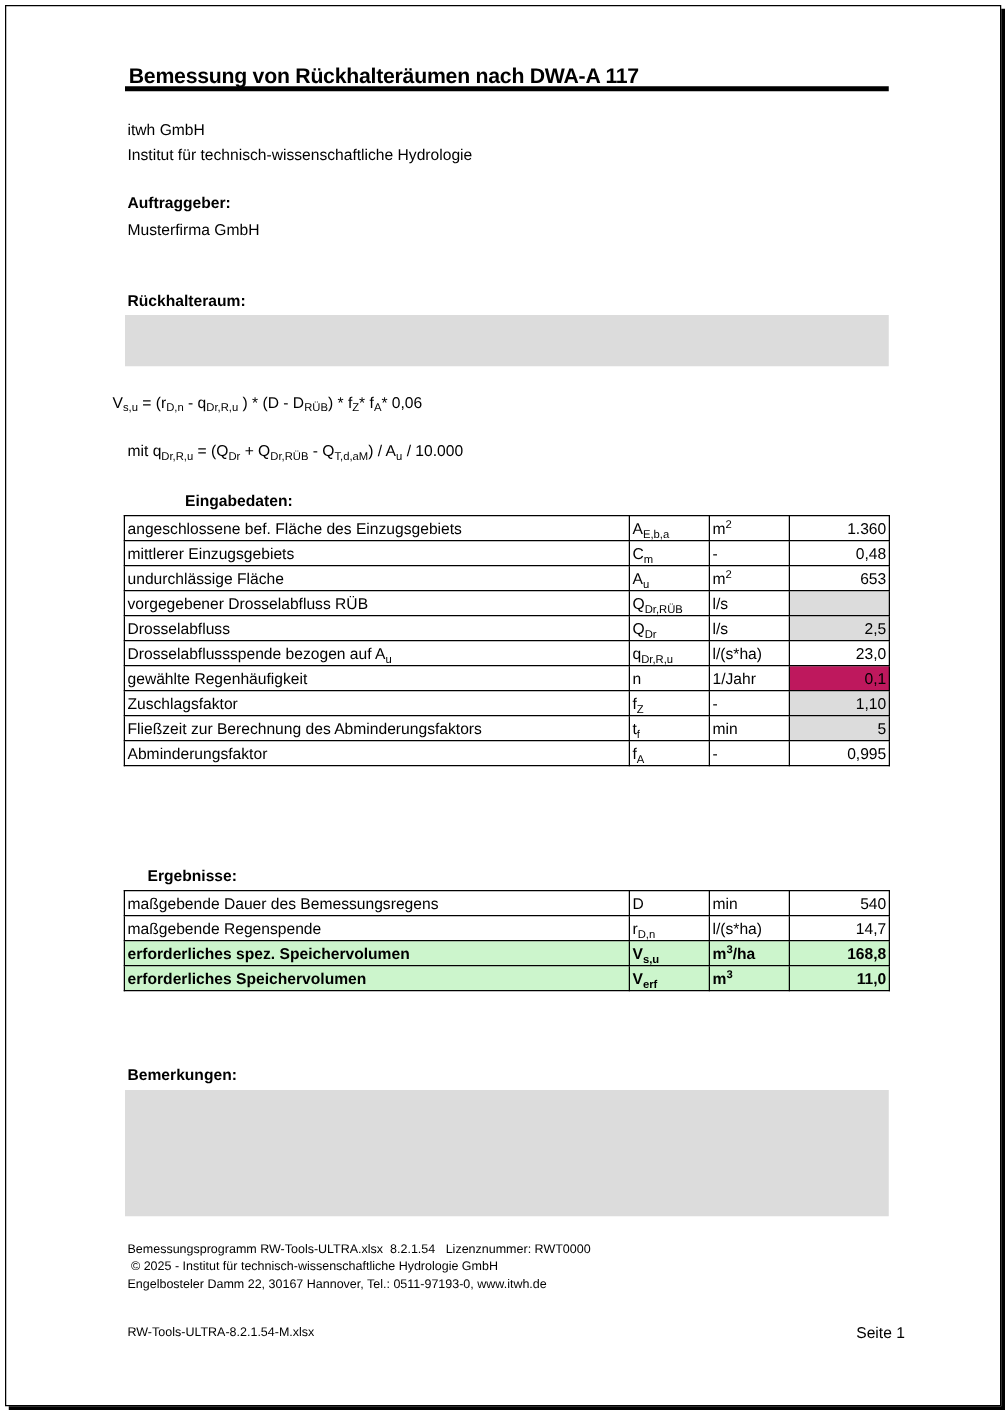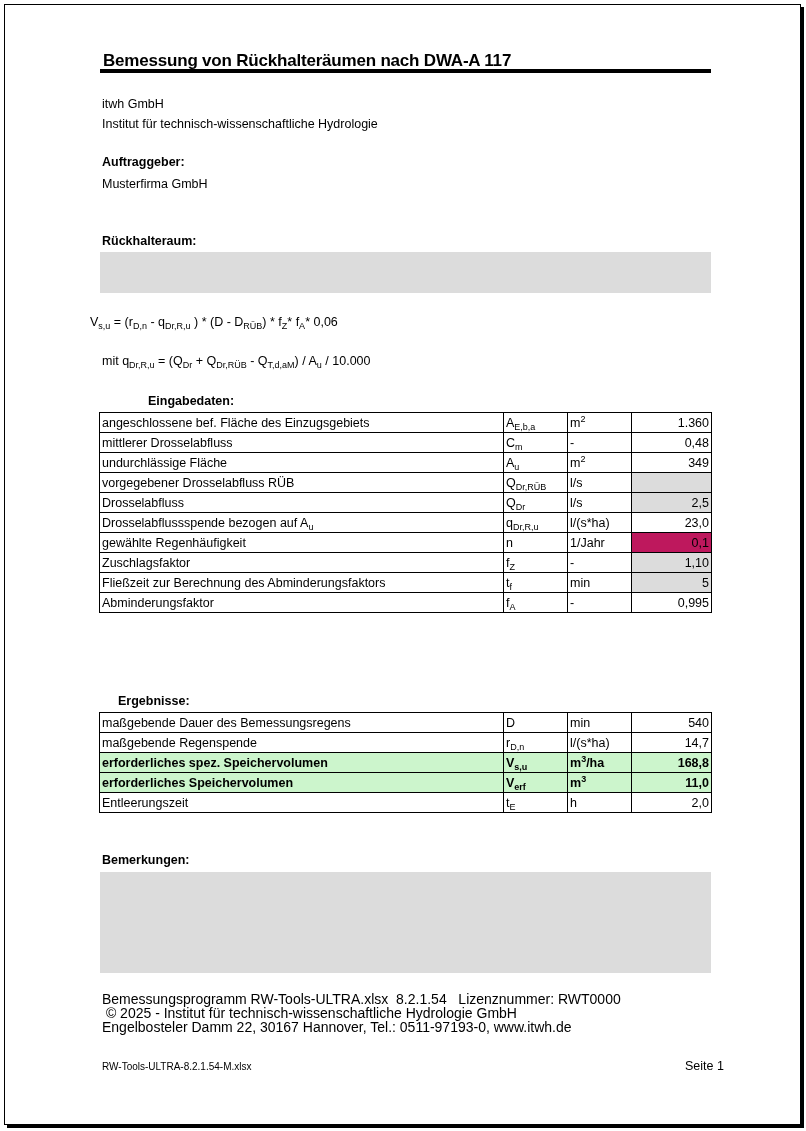--- a/index.html
+++ b/index.html
@@ -16,21 +16,21 @@
   .formula { font-size: 12.5px; }
   sub { font-size: 9px; vertical-align: -3px; line-height: 0; }
   sup { font-size: 9px; vertical-align: 5px; line-height: 0; }
   table.grid { position: absolute; left: 99px; width: 612px; border-collapse: collapse;
                font-size: 12.5px; table-layout: fixed; }
   table.grid td { border: 1px solid #000; height: 19px; padding: 0 2px; white-space: nowrap; overflow: hidden; }
   table.grid td.num { text-align: right; padding-right: 2px; }
   table.grid td.grey { background: #dcdcdc; }
   table.grid td.lightgrey { background: #be185d; }
   table.grid tr.hl td { background: #ccf5cc; font-weight: bold; }
-  .footer { font-size: 14px; line-height: 13.5px; }
+  .footer { font-size: 10px; line-height: 13.5px; }
   .small { font-size: 10px; }
 </style>
 </head>
 <body>
 
 <div class="page"></div>
 
 <div class="abs title">Bemessung von Rückhalteräumen nach DWA-A 117</div>
 <div class="abs title-rule"></div>
 
@@ -60,30 +60,30 @@
       <col style="width:80px">
     </colgroup>
   <tbody>
       <tr>
         <td><span>angeschlossene bef. Fläche des Einzugsgebiets</span></td>
         <td><span>A</span><sub>E,b,a</sub></td>
         <td><span>m</span><sup>2</sup></td>
         <td class="num">1.360</td>
       </tr>
       <tr>
-        <td><span>mittlerer Drosselabfluss</span></td>
+        <td><span>mittlerer Einzugsgebiets</span></td>
         <td><span>C</span><sub>m</sub></td>
         <td><span>-</span></td>
         <td class="num">0,48</td>
       </tr>
       <tr>
         <td><span>undurchlässige Fläche</span></td>
         <td><span>A</span><sub>u</sub></td>
         <td><span>m</span><sup>2</sup></td>
-        <td class="num">349</td>
+        <td class="num">653</td>
       </tr>
       <tr>
         <td><span>vorgegebener Drosselabfluss RÜB</span></td>
         <td><span>Q</span><sub>Dr,RÜB</sub></td>
         <td><span>l/s</span></td>
         <td class="num grey"></td>
       </tr>
       <tr>
         <td><span>Drosselabfluss</span></td>
         <td><span>Q</span><sub>Dr</sub></td>
@@ -149,26 +149,20 @@
         <td><span>V</span><sub>s,u</sub></td>
         <td><span>m</span><sup>3</sup><span>/ha</span></td>
         <td class="num">168,8</td>
       </tr>
       <tr class="hl">
         <td><span>erforderliches Speichervolumen</span></td>
         <td><span>V</span><sub>erf</sub></td>
         <td><span>m</span><sup>3</sup></td>
         <td class="num">11,0</td>
       </tr>
-      <tr>
-        <td><span>Entleerungszeit</span></td>
-        <td><span>t</span><sub>E</sub></td>
-        <td><span>h</span></td>
-        <td class="num">2,0</td>
-      </tr>
     </tbody>
 </table>
 
 <div class="abs txt bold" style="left:102px;top:853px;">Bemerkungen:</div>
 <div class="abs greybox txt" style="left:100px;top:872px;width:611px;height:101px;"></div>
 
 <div class="abs footer" style="left:102px;top:993px;white-space:pre;">Bemessungsprogramm RW-Tools-ULTRA.xlsx  8.2.1.54   Lizenznummer: RWT0000</div>
 <div class="abs footer" style="left:102px;top:1007px;white-space:pre;"> © 2025 - Institut für technisch-wissenschaftliche Hydrologie GmbH</div>
 <div class="abs footer" style="left:102px;top:1021px;white-space:pre;">Engelbosteler Damm 22, 30167 Hannover, Tel.: 0511-97193-0, www.itwh.de</div>
 <div class="abs small" style="left:102px;top:1061px;">RW-Tools-ULTRA-8.2.1.54-M.xlsx</div>

